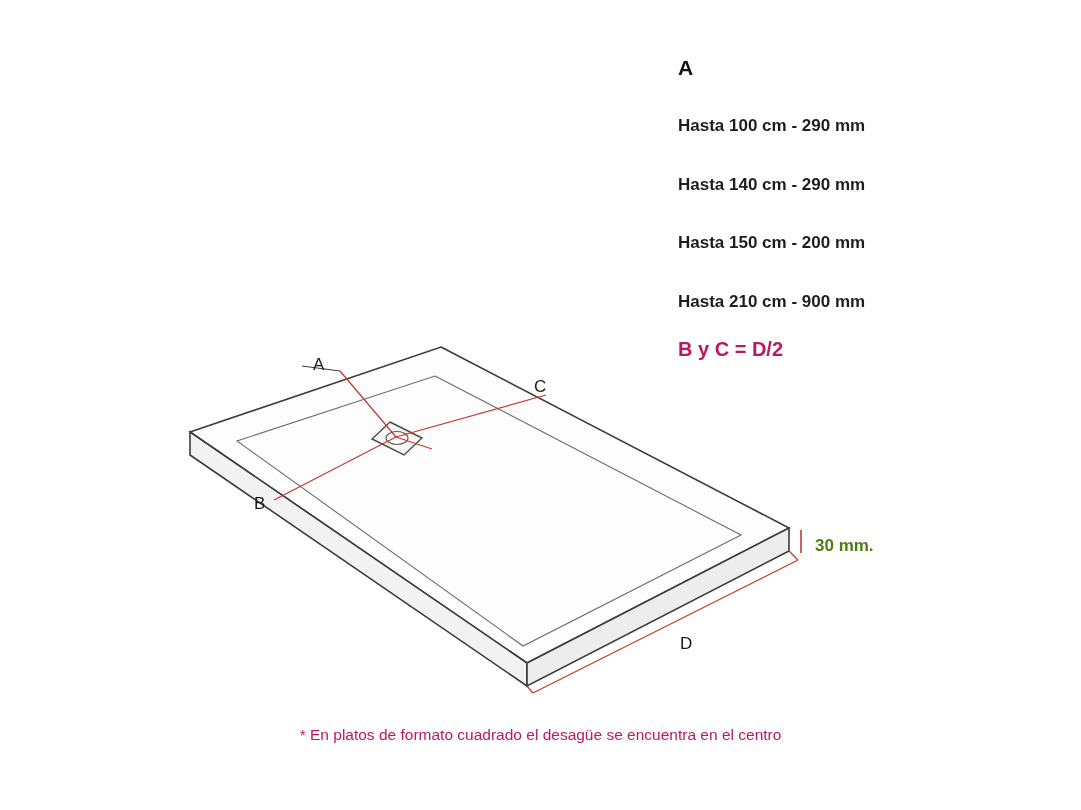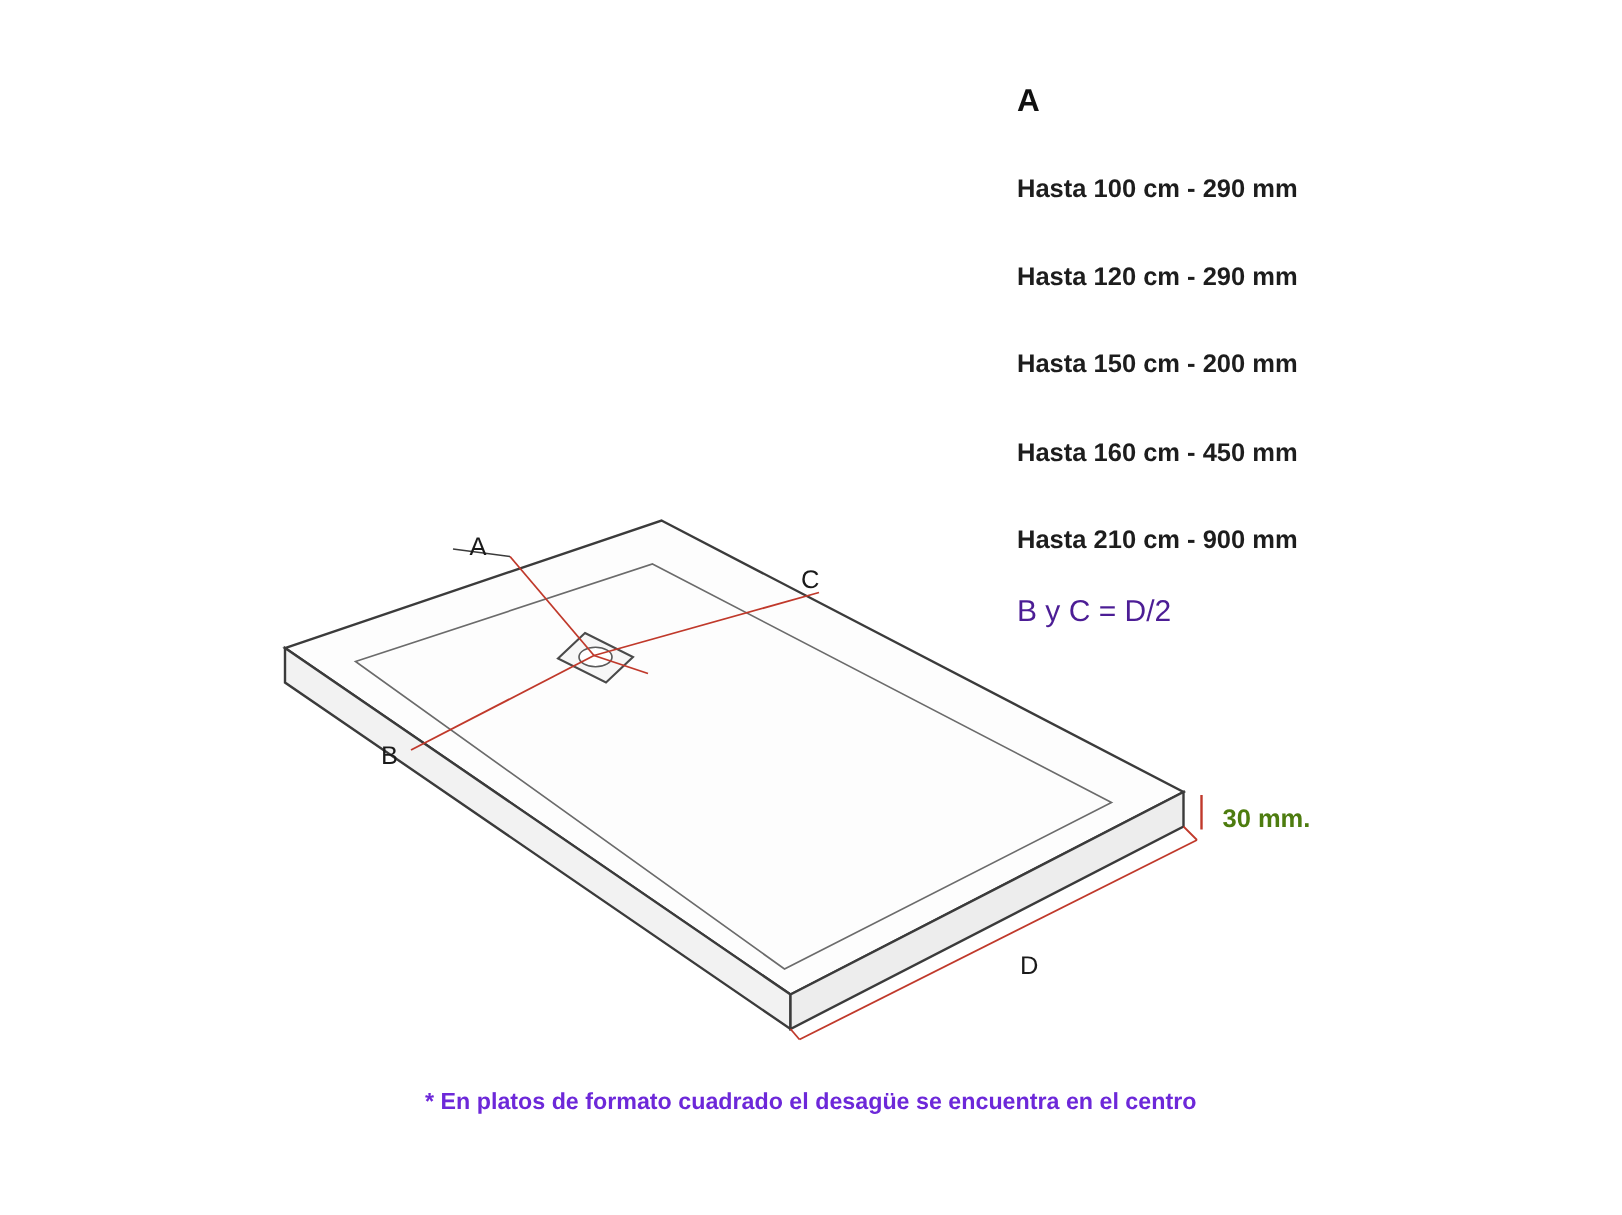--- a/index.html
+++ b/index.html
@@ -42,22 +42,22 @@
     font-size: 17px;
     font-weight: bold;
     line-height: 25.5px;
     color: #1d1d1d;
     white-space: nowrap;
     margin-top: 33px;
   }
   .legend-formula {
     margin-top: 24px;
     font-size: 20px;
-    font-weight: normal;
-    color: #4c1d95;
+    font-weight: bold;
+    color: #be185d;
   }
   
   .svg-wrap {
     position: absolute;
     left: 0;
     top: 0;
     width: 1081px;
     height: 810px;
   }
   
@@ -79,36 +79,34 @@
     font-weight: bold;
     color: #4d7c0f;
   }
   .footnote {
     position: absolute;
     left: 0;
     top: 726px;
     width: 1081px;
     text-align: center;
     font-size: 15.5px;
-    color: #6d28d9;
-    font-weight: bold;
+    color: #be185d;
   }
 </style>
 </head>
 <body>
 
 <div id="diagram-root">
 
   <div class="legend">
     <div class="legend-title">A</div>
     <ul class="legend-list">
       <li>Hasta 100 cm - 290 mm</li>
-      <li>Hasta 120 cm - 290 mm</li>
+      <li>Hasta 140 cm - 290 mm</li>
       <li>Hasta 150 cm - 200 mm</li>
-      <li>Hasta 160 cm - 450 mm</li>
       <li>Hasta 210 cm - 900 mm</li>
     </ul>
     <div class="legend-formula">B y C = D/2</div>
   </div>
 
   <div class="svg-wrap">
     <svg width="1081" height="810" viewBox="0 0 1081 810" xmlns="http://www.w3.org/2000/svg">
 
       <g>
         <polygon points="441,347 789,528 527,663 190,432" fill="#fdfdfd" stroke="#3b3b3b" stroke-width="1.6"></polygon>

